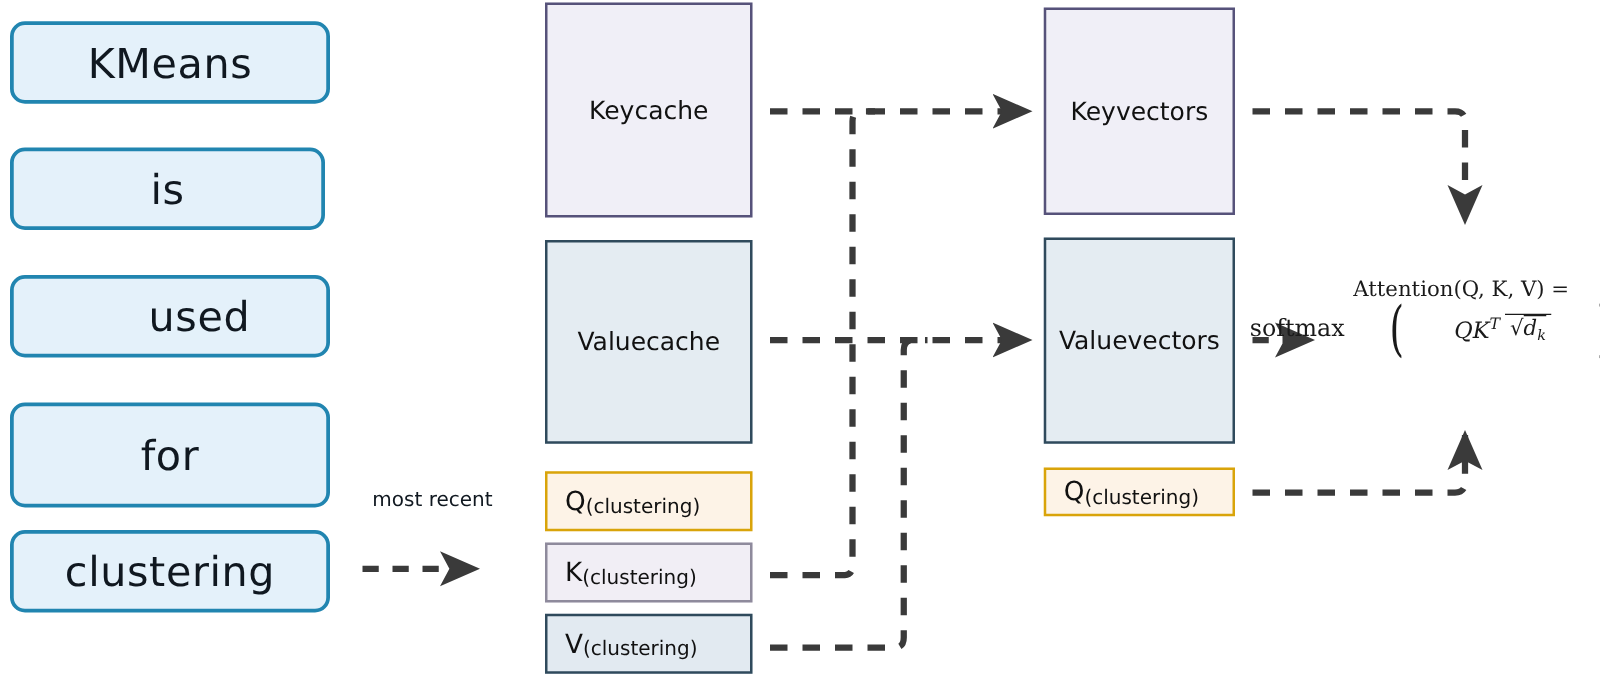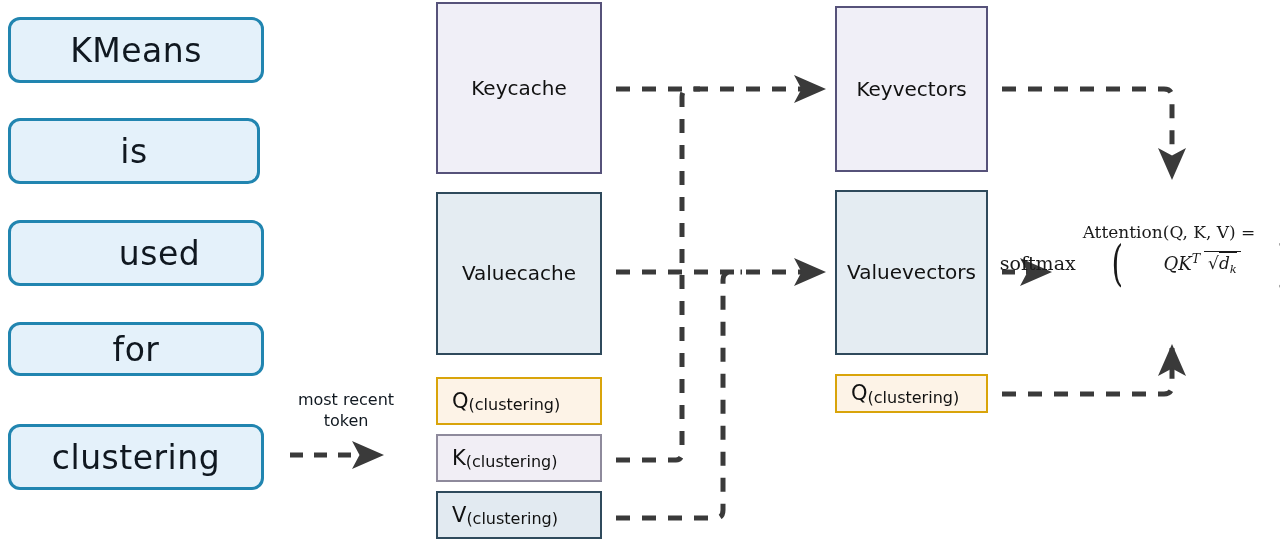--- a/index.html
+++ b/index.html
@@ -176,30 +176,29 @@
 
   <div class="token-box" style="left:8px;  top:17px;  width:256px; height:66px;">
     <span>KMeans</span>
   </div>
   <div class="token-box" style="left:8px;  top:118px; width:252px; height:66px;">
     <span>is</span>
   </div>
   <div class="token-box" style="left:8px;  top:220px; width:256px; height:66px;padding-left:47px;">
     <span>used</span>
   </div>
-  <div class="token-box" style="left:8px;  top:322px; width:256px; height:54px;">
+  <div class="token-box" style="left:8px;  top:322px; width:256px; height:84px;">
     <span>for</span>
   </div>
   <div class="token-box" style="left:8px;  top:424px; width:256px; height:66px;">
     <span>clustering</span>
   </div>
 
   <div class="caption" style="left:278px; top:390px; width:136px;">
     <div>most recent</div>
-    <div>token</div>
   </div>
 
   <div class="block key" style="left:436px; top:2px; width:166px; height:172px;">
     <span>Key</span>
     <span>cache</span>
   </div>
 
   <div class="block value" style="left:436px; top:192px; width:166px; height:163px;">
     <span>Value</span>
     <span>cache</span>

